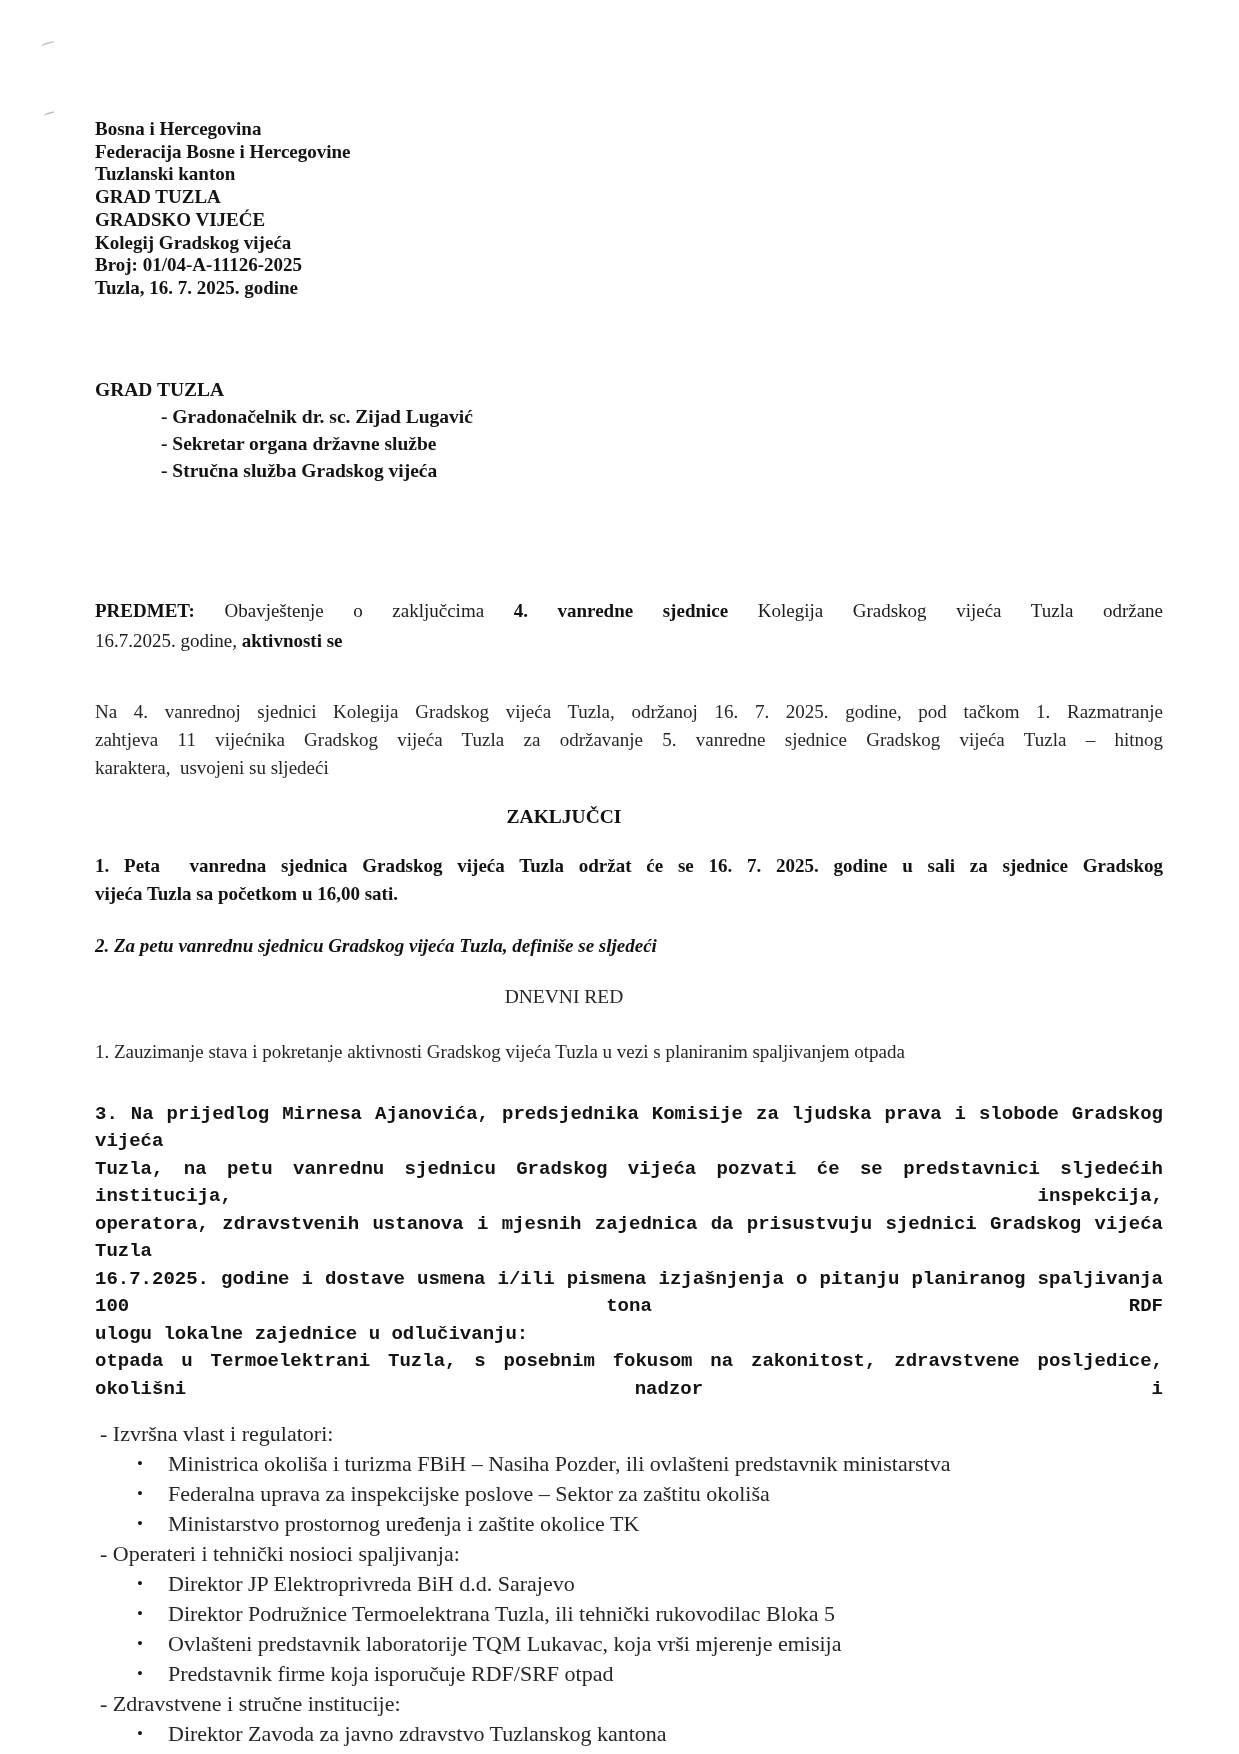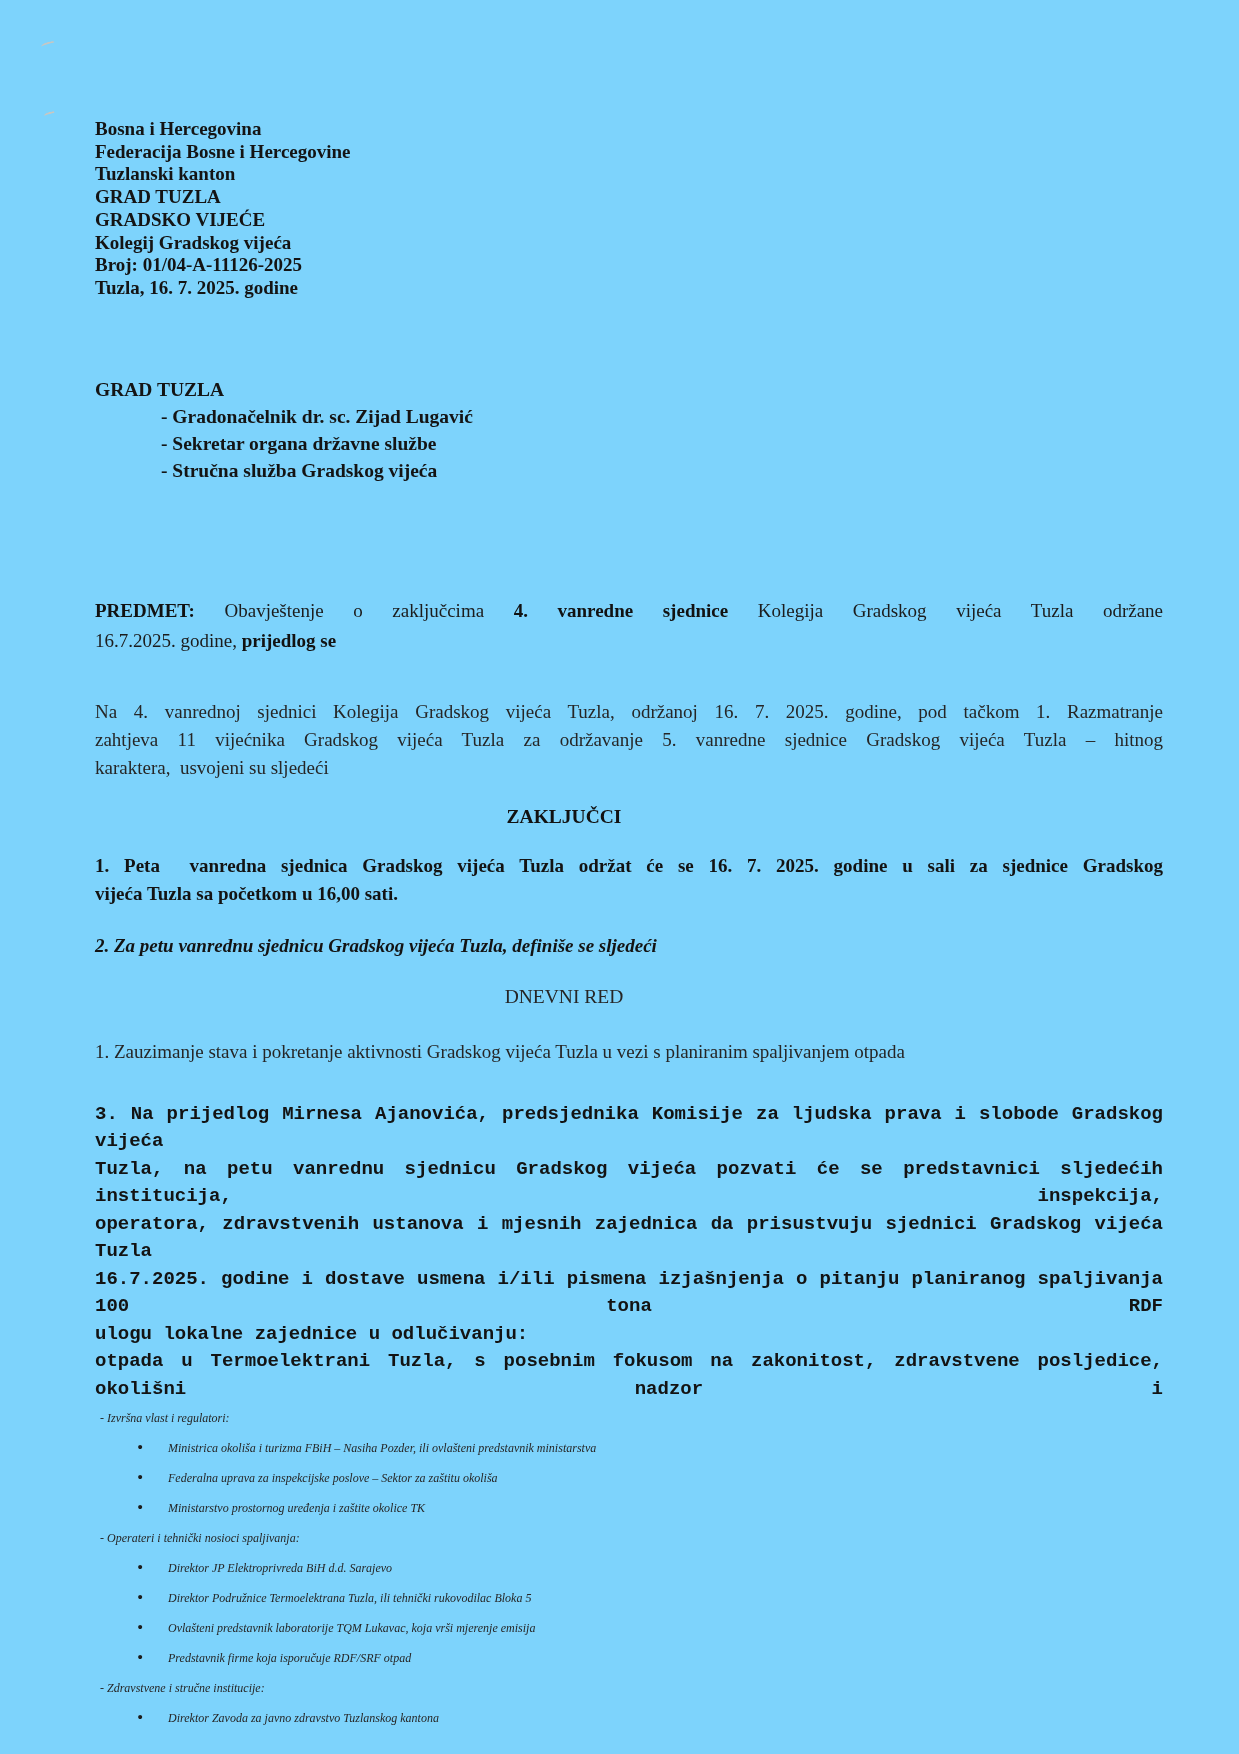--- a/index.html
+++ b/index.html
@@ -5,21 +5,21 @@
   html,body{margin:0;padding:0;}
   body{
     background:#e9e9e9;
     font-family:"Liberation Serif","DejaVu Serif",serif;
   }
   .page{
     position:relative;
     width:1239px;
     height:1754px;
     margin:0 auto;
-    background:#7dd3fc;
+    background:#ffffff;
     color:#1c1c1c;
     overflow:hidden;
   }
   .pencil-mark{
     position:absolute;
     border-top:2px solid #c7c7c3;
     border-radius:60% 40% 50% 50%;
     transform:rotate(-14deg);
   }
   .pencil-mark.m1{left:41px;top:42px;width:14px;height:4px;}
@@ -76,24 +76,24 @@
   .concl-2{font-style:italic;}
   .agenda-heading{margin-top:26px;}
   .agenda-item{
     margin:30px 0 10px 0;
     font-size:19px;
     line-height:28px;
     color:#262626;
   }
   .concl-3{margin-top:35px;line-height:27.5px;font-family:Liberation Mono, monospace;}
   .invitees{
-    font-size:12px;
+    margin-top:16px;
+    font-size:22px;
     line-height:30px;
     color:#262626;
-    font-style:italic;
   }
   .group-header{margin-left:5px;}
   .invitees ul{
     list-style:none;
     margin:0;
     padding:0;
   }
   .invitees li{
     position:relative;
     padding-left:73px;
@@ -130,21 +130,21 @@
 
     <div class="recipient">
       <div>GRAD TUZLA</div>
       <div class="sub">- Gradonačelnik dr. sc. Zijad Lugavić</div>
       <div class="sub">- Sekretar organa državne službe</div>
       <div class="sub">- Stručna služba Gradskog vijeća</div>
     </div>
 
     <p class="subject">
       <span class="line jl"><b>PREDMET:</b> <span>Obavještenje o zaključcima</span> <b>4. vanredne sjednice</b> <span>Kolegija Gradskog vijeća Tuzla održane</span></span>
-      <span class="line"><span>16.7.2025. godine,</span> <b>prijedlog se</b></span>
+      <span class="line"><span>16.7.2025. godine,</span> <b>aktivnosti se</b></span>
     </p>
 
     <p class="intro">
       <span class="line jl">Na 4. vanrednoj sjednici Kolegija Gradskog vijeća Tuzla, održanoj 16. 7. 2025. godine, pod tačkom 1. Razmatranje</span>
       <span class="line jl">zahtjeva 11 vijećnika Gradskog vijeća Tuzla za održavanje 5. vanredne sjednice Gradskog vijeća Tuzla – hitnog</span>
       <span class="line">karaktera,&nbsp; usvojeni su sljedeći</span>
     </p>
 
     <div class="h-center">ZAKLJUČCI</div>
 

